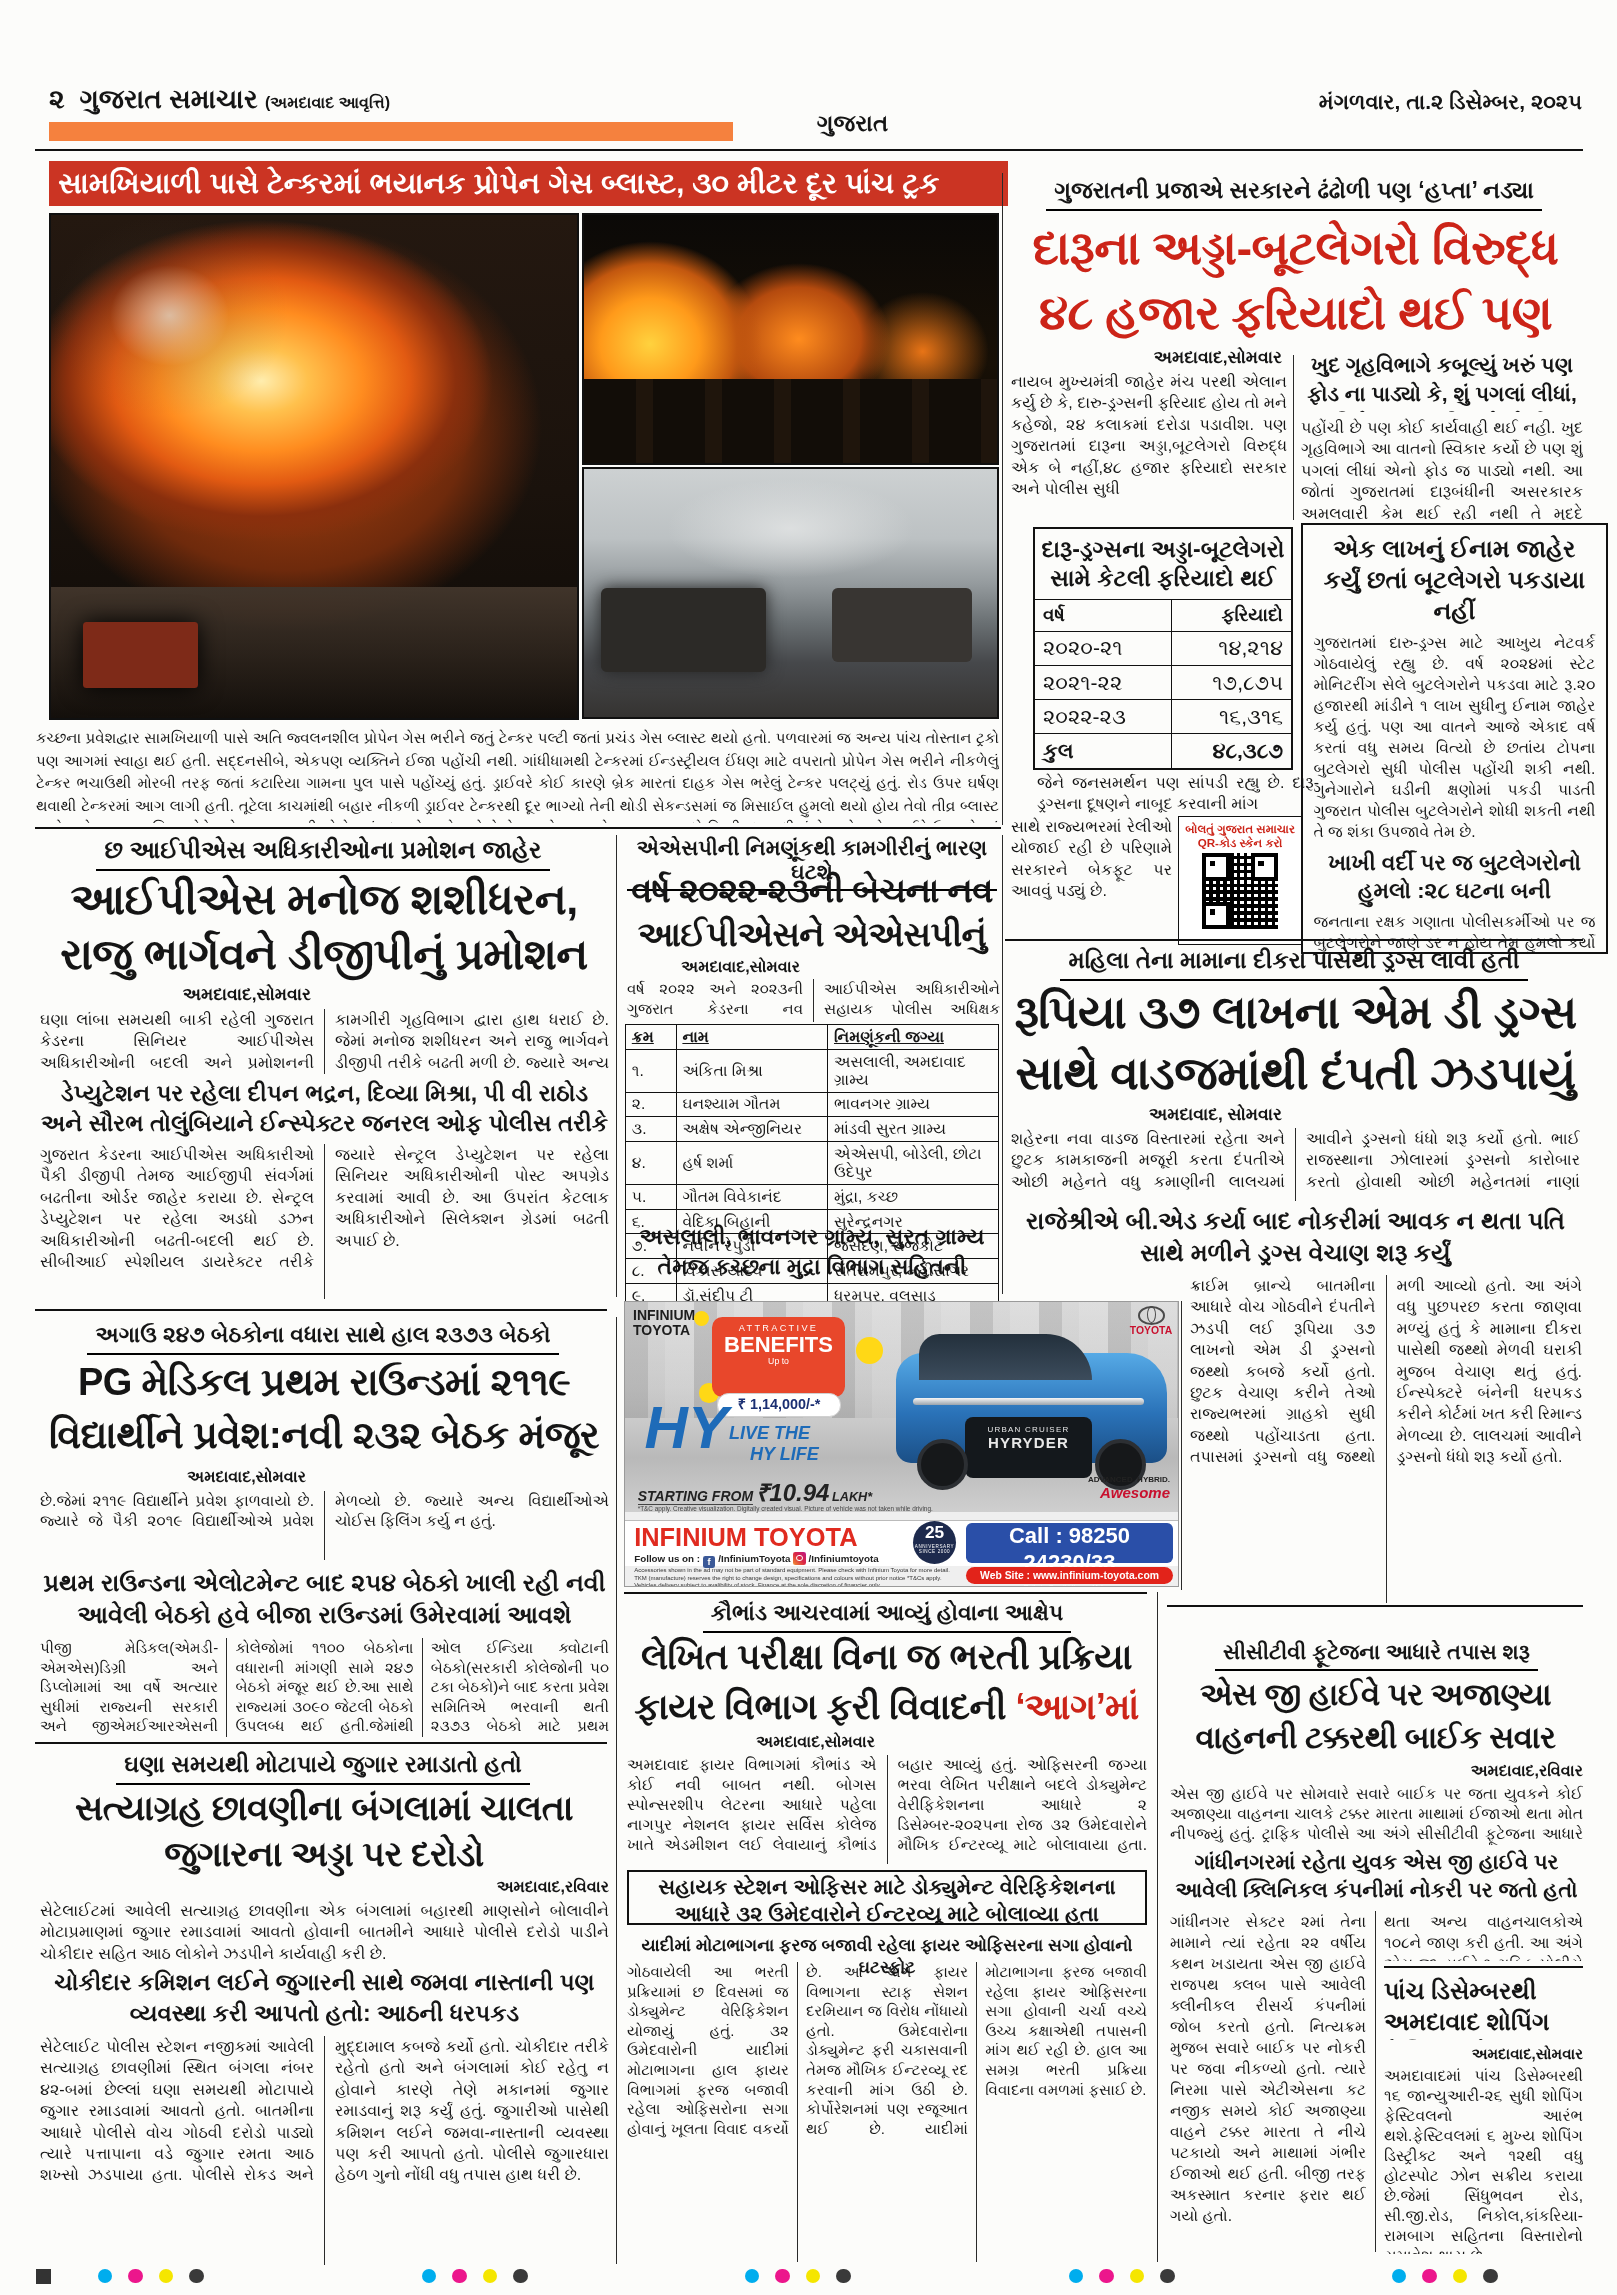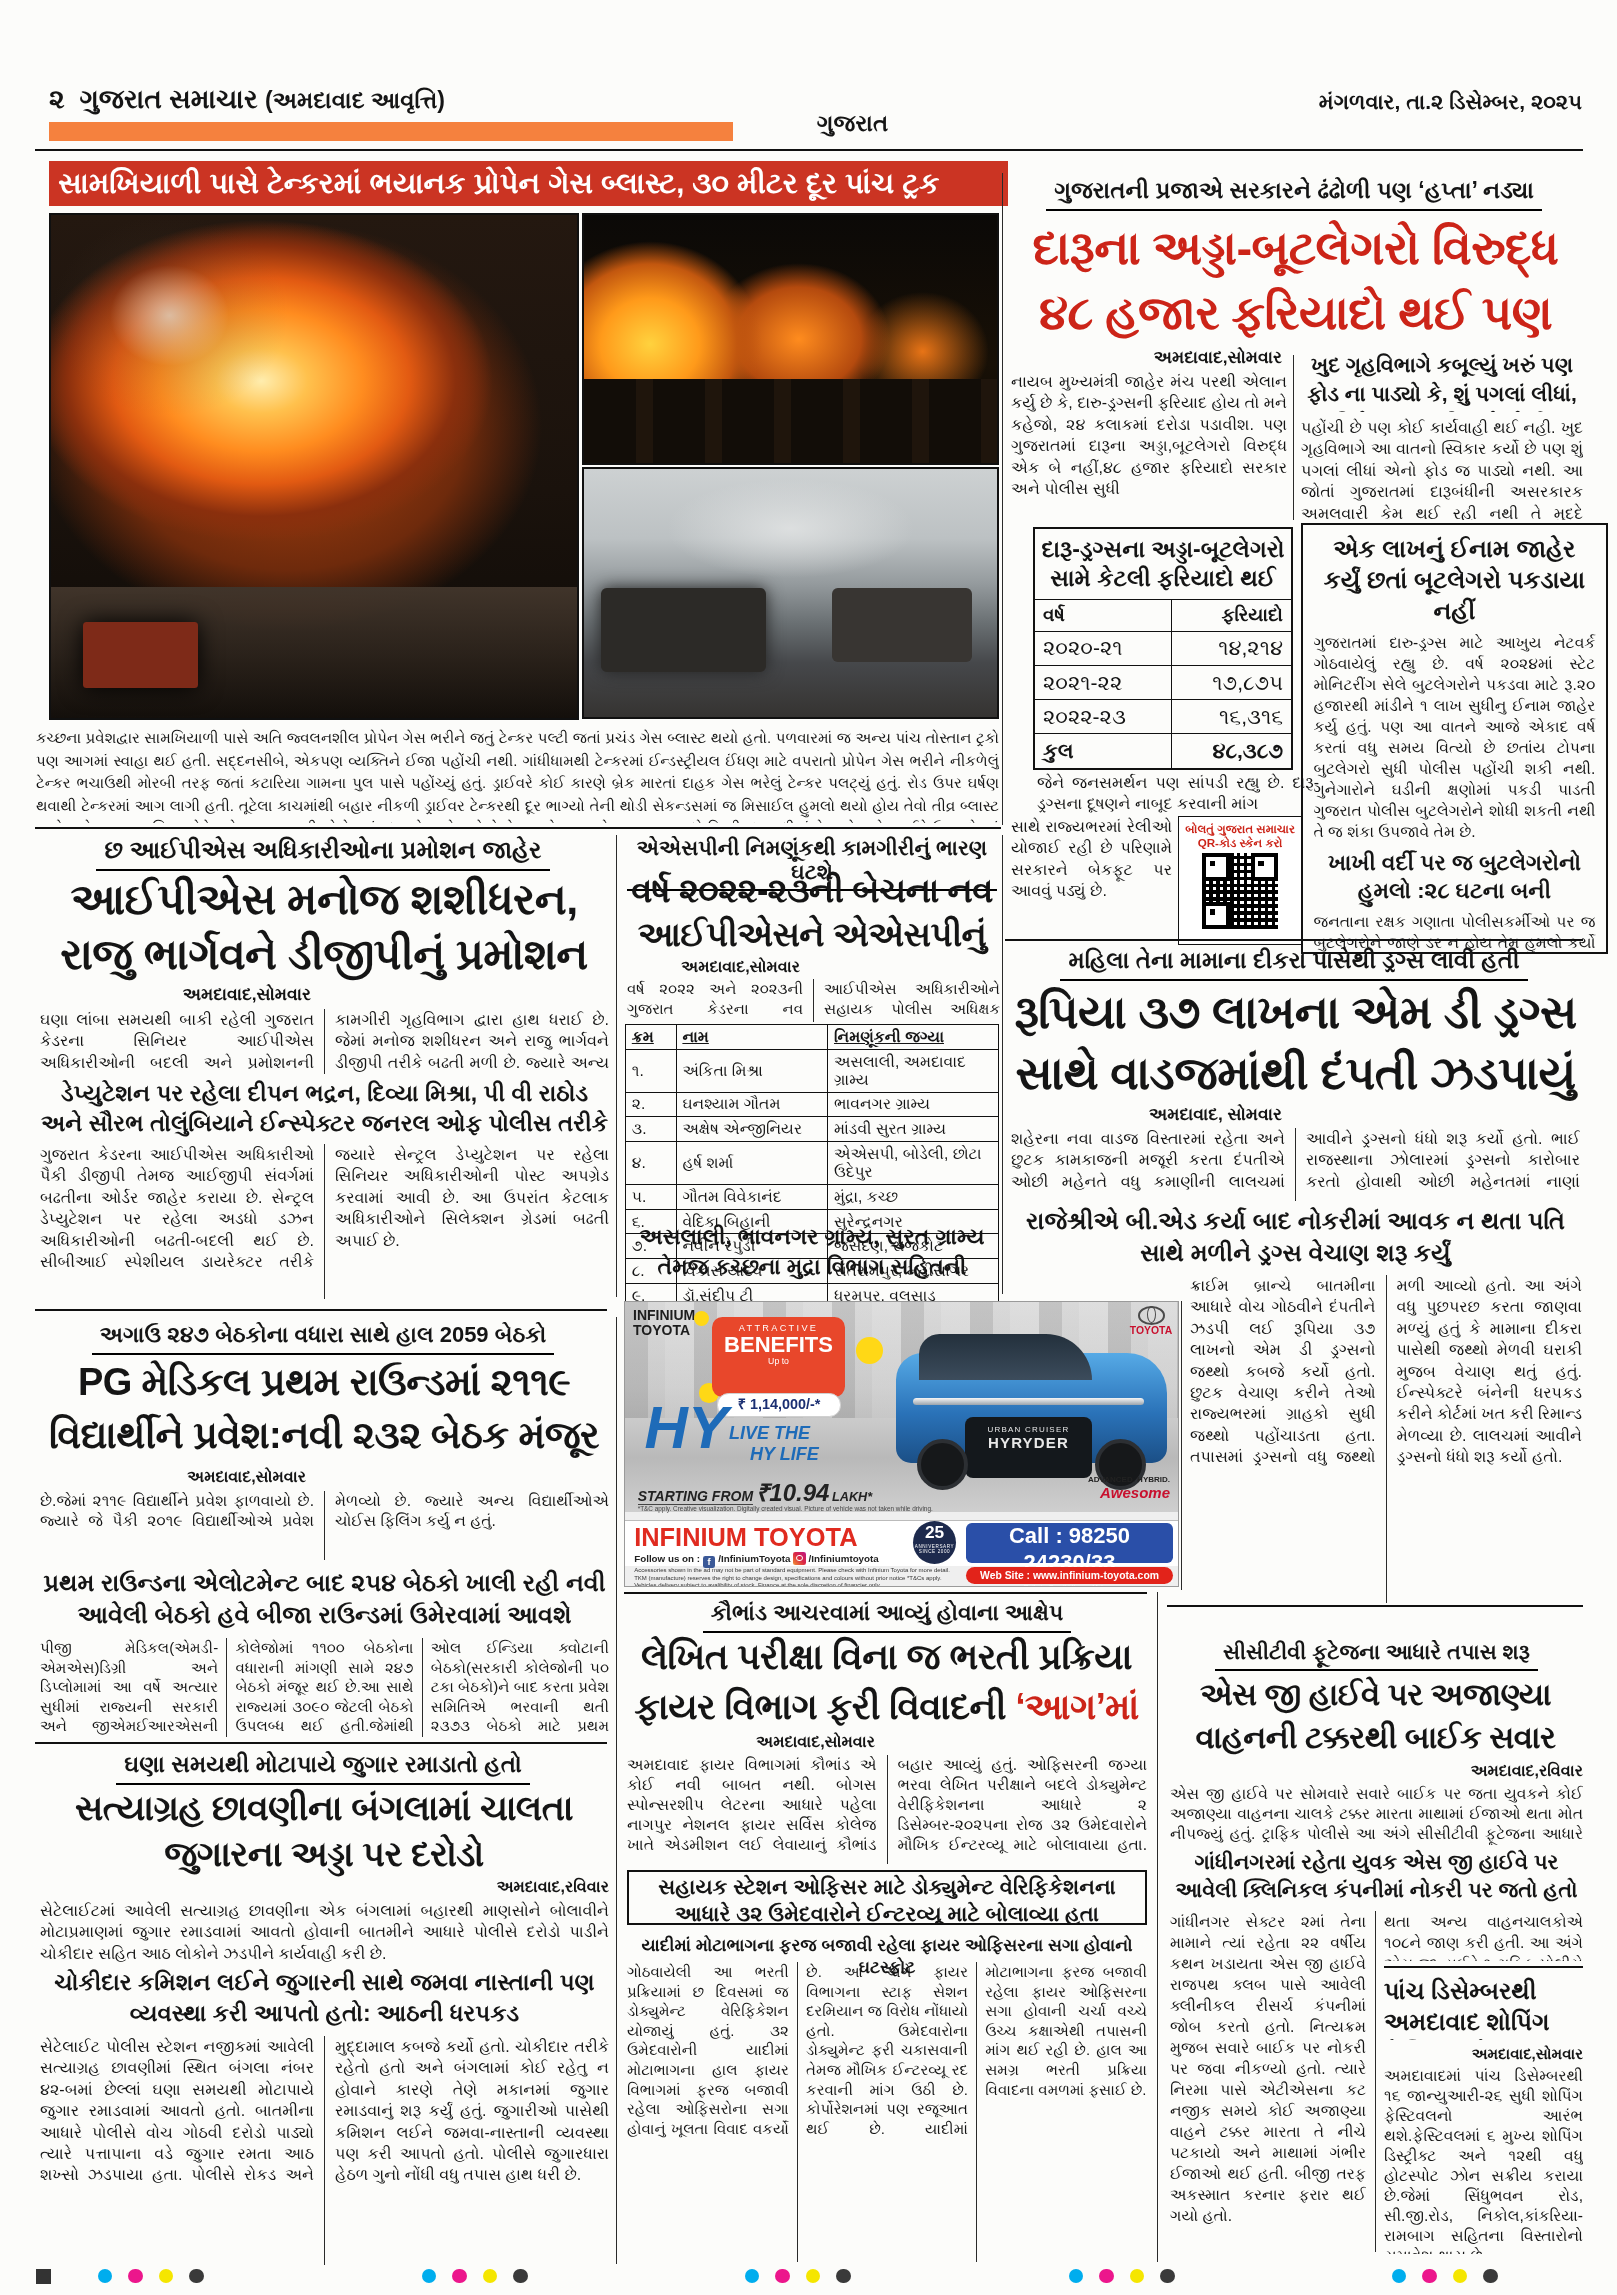--- a/index.html
+++ b/index.html
@@ -114,21 +114,21 @@
   .rc{background:#00adee}.rm{background:#ec168c}.ry{background:#f5e600}.rk{background:#3a3a3a}
   .fineprint{font-size:15px;line-height:22.5px;}
 </style>
 </head>
 <body>
 
 <div class="page">
 
   <div class="abs b" style="left:49px;top:84px;font-size:26.6px;">
     <span>૨</span>&nbsp;&nbsp;<span>ગુજરાત સમાચાર</span>
-    <span style="font-size:23px;">(અમદાવાદ આવૃત્તિ)</span>
+    <span style="font-size:16px;">(અમદાવાદ આવૃત્તિ)</span>
   </div>
   <div class="abs b ctr" style="left:0;top:110px;width:1617px;font-size:23px;padding-left:44px;">ગુજરાત</div>
   <div class="abs b" style="left:1097px;top:90px;width:485px;text-align:right;font-size:21px;">મંગળવાર, તા.૨ ડિસેમ્બર, ૨૦૨૫</div>
   <div class="abs" style="left:49px;top:122px;width:684px;height:18.5px;background:#f5813e;"></div>
   <div class="abs rule" style="left:35px;top:149px;width:1548px;height:1.7px;"></div>
 
   <div class="abs banner clip" style="left:49px;top:161px;width:950px;height:45px;font-size:29px;line-height:45px;padding-left:9.2px;">સામખિયાળી પાસે ટેન્કરમાં ભયાનક પ્રોપેન ગેસ બ્લાસ્ટ, ૩૦ મીટર દૂર પાંચ ટ્રક આગમાં સ્વાહા</div>
 
   <div class="abs" style="left:49px;top:213px;width:950px;height:507px;">
     <div class="ph ph-fire" style="left:0;top:0;width:526px;height:503px;">
@@ -295,21 +295,21 @@
   <div class="abs body just cols2 clip" style="left:1011px;top:1128px;width:569px;height:73px;">
     <span>શહેરના નવા વાડજ વિસ્તારમાં રહેતા અને છુટક કામકાજની મજૂરી કરતા દંપતીએ ઓછી મહેનતે વધુ કમાણીની લાલચમાં આવીને ડ્રગ્સનો ધંધો શરૂ કર્યો હતો.</span> <span>ભાઈ રાજસ્થાના ઝોલારમાં ડ્રગ્સનો કારોબાર કરતો હોવાથી ઓછી મહેનતમાં નાણાં કમાવવા માટે મહિલાએ તેની પાસેથી ડ્રગ્સનો જથ્થો મેળવી વેચાણ શરૂ કર્યાનું ખૂલ્યું છે.</span>
   </div>
   <div class="abs subhead clip" style="left:1011px;top:1205px;width:569px;height:64px;font-size:24px;line-height:32px;">રાજેશ્રીએ બી.એડ કર્યા બાદ નોકરીમાં આવક ન થતા પતિ સાથે મળીને ડ્રગ્સ વેચાણ શરૂ કર્યું</div>
   <div class="abs body just cols2 clip" style="left:1190px;top:1275px;width:392px;height:328px;">
     <span>ક્રાઈમ બ્રાન્ચે બાતમીના આધારે વોચ ગોઠવીને દંપતીને ઝડપી લઈ રૂપિયા ૩૭ લાખનો એમ ડી ડ્રગ્સનો જથ્થો કબજે કર્યો હતો. છુટક વેચાણ કરીને તેઓ રાજ્યભરમાં ગ્રાહકો સુધી જથ્થો પહોંચાડતા હતા. તપાસમાં ડ્રગ્સનો વધુ જથ્થો મળી આવ્યો હતો. આ અંગે વધુ પુછપરછ કરતા જાણવા</span> <span>મળ્યું હતું કે મામાના દીકરા પાસેથી જથ્થો મેળવી ઘરાકી મુજબ વેચાણ થતું હતું. ઈન્સ્પેક્ટરે બંનેની ધરપકડ કરીને કોર્ટમાં ખત કરી રિમાન્ડ મેળવ્યા છે. લાલચમાં આવીને ડ્રગ્સનો ધંધો શરૂ કર્યો હતો.</span>
   </div>
   <div class="abs rule" style="left:1181px;top:1301px;width:1.2px;height:289px;background:#2a2a2a;"></div>
 
   <div class="abs rule" style="left:35px;top:1309px;width:572px;height:1.7px;"></div>
-  <div class="abs kicker clip" style="left:40px;top:1322px;width:566px;font-size:22px;"><span>અગાઉ ૨૪૭ બેઠકોના વધારા સાથે હાલ 2059 બેઠકો</span></div>
+  <div class="abs kicker clip" style="left:40px;top:1322px;width:566px;font-size:22px;"><span>અગાઉ ૨૪૭ બેઠકોના વધારા સાથે હાલ ૨૩૭૩ બેઠકો</span></div>
   <div class="abs hl clip" style="left:38px;top:1356px;width:572px;height:107px;font-size:38px;line-height:53px;">PG મેડિકલ પ્રથમ રાઉન્ડમાં ૨૧૧૯ વિદ્યાર્થીને પ્રવેશ:નવી ૨૩૨ બેઠક મંજૂર</div>
   <div class="abs dateline" style="left:40px;top:1468px;width:266px;font-size:16px;">અમદાવાદ,સોમવાર</div>
   <div class="abs just cols2 clip" style="left:40px;top:1491px;width:569px;height:69px;font-size:15.6px;line-height:20px;">
     <span>છે.જેમાં ૨૧૧૯ વિદ્યાર્થીને પ્રવેશ ફાળવાયો છે. જ્યારે</span> <span>જે પૈકી ૨૦૧૯ વિદ્યાર્થીઓએ પ્રવેશ મેળવ્યો છે. જ્યારે અન્ય વિદ્યાર્થીઓએ ચોઈસ ફિલિંગ કર્યુ ન હતું.</span>
   </div>
   <div class="abs subhead clip" style="left:40px;top:1567px;width:569px;height:65px;font-size:24px;line-height:32px;">પ્રથમ રાઉન્ડના એલોટમેન્ટ બાદ ૨૫૪ બેઠકો ખાલી રહી નવી આવેલી બેઠકો હવે બીજા રાઉન્ડમાં ઉમેરવામાં આવશે</div>
   <div class="abs just cols3 clip" style="left:40px;top:1638px;width:569px;height:99px;font-size:15px;line-height:19.6px;">
     <span>પીજી મેડિકલ(એમડી-એમએસ)ડિગ્રી અને ડિપ્લોમામાં આ વર્ષે અત્યાર સુધીમાં રાજ્યની સરકારી અને જીએમઈઆરએસની કોલેજોમાં ૧૧૦૦ બેઠકોના વધારાની માંગણી સામે ૨૪૭ બેઠકો મંજૂર થઈ છે.આ સાથે રાજ્યમાં</span> <span>૩૦૯૦ જેટલી બેઠકો ઉપલબ્ધ થઈ હતી.જેમાંથી ઓલ ઈન્ડિયા ક્વોટાની બેઠકો(સરકારી કોલેજોની ૫૦ ટકા બેઠકો)ને બાદ કરતા પ્રવેશ સમિતિએ ભરવાની થતી ૨૩૭૩ બેઠકો માટે પ્રથમ રાઉન્ડ કરવામા આવ્યો હતો. આ વર્ષે</span> 
   </div>
 

